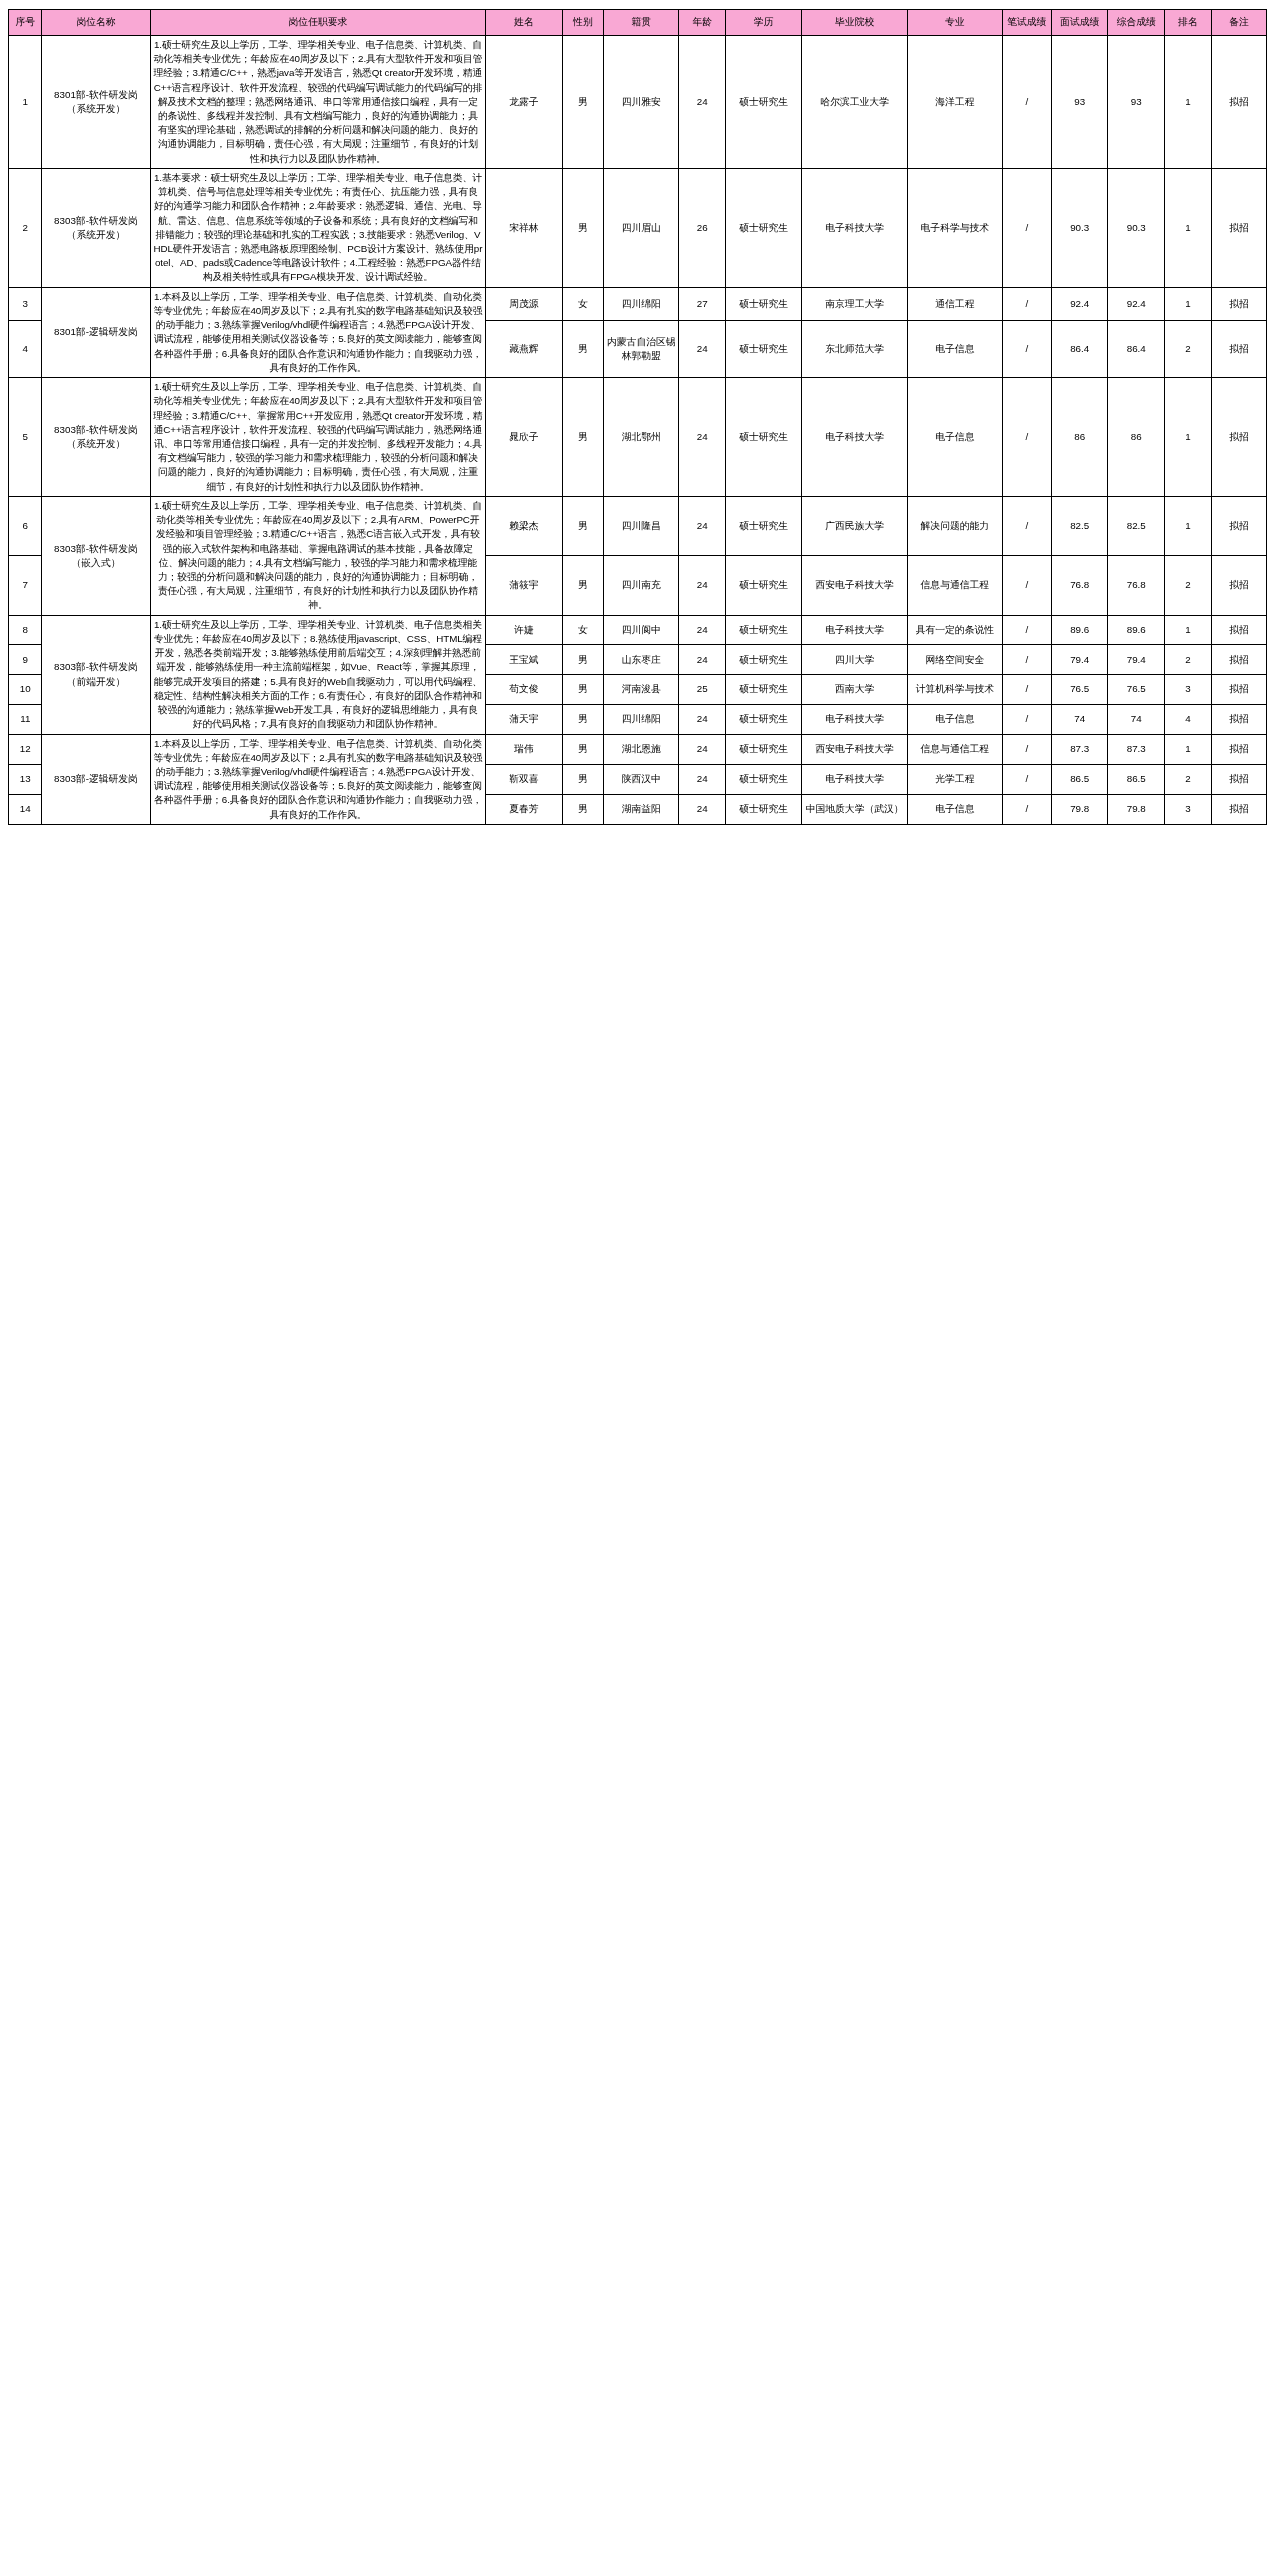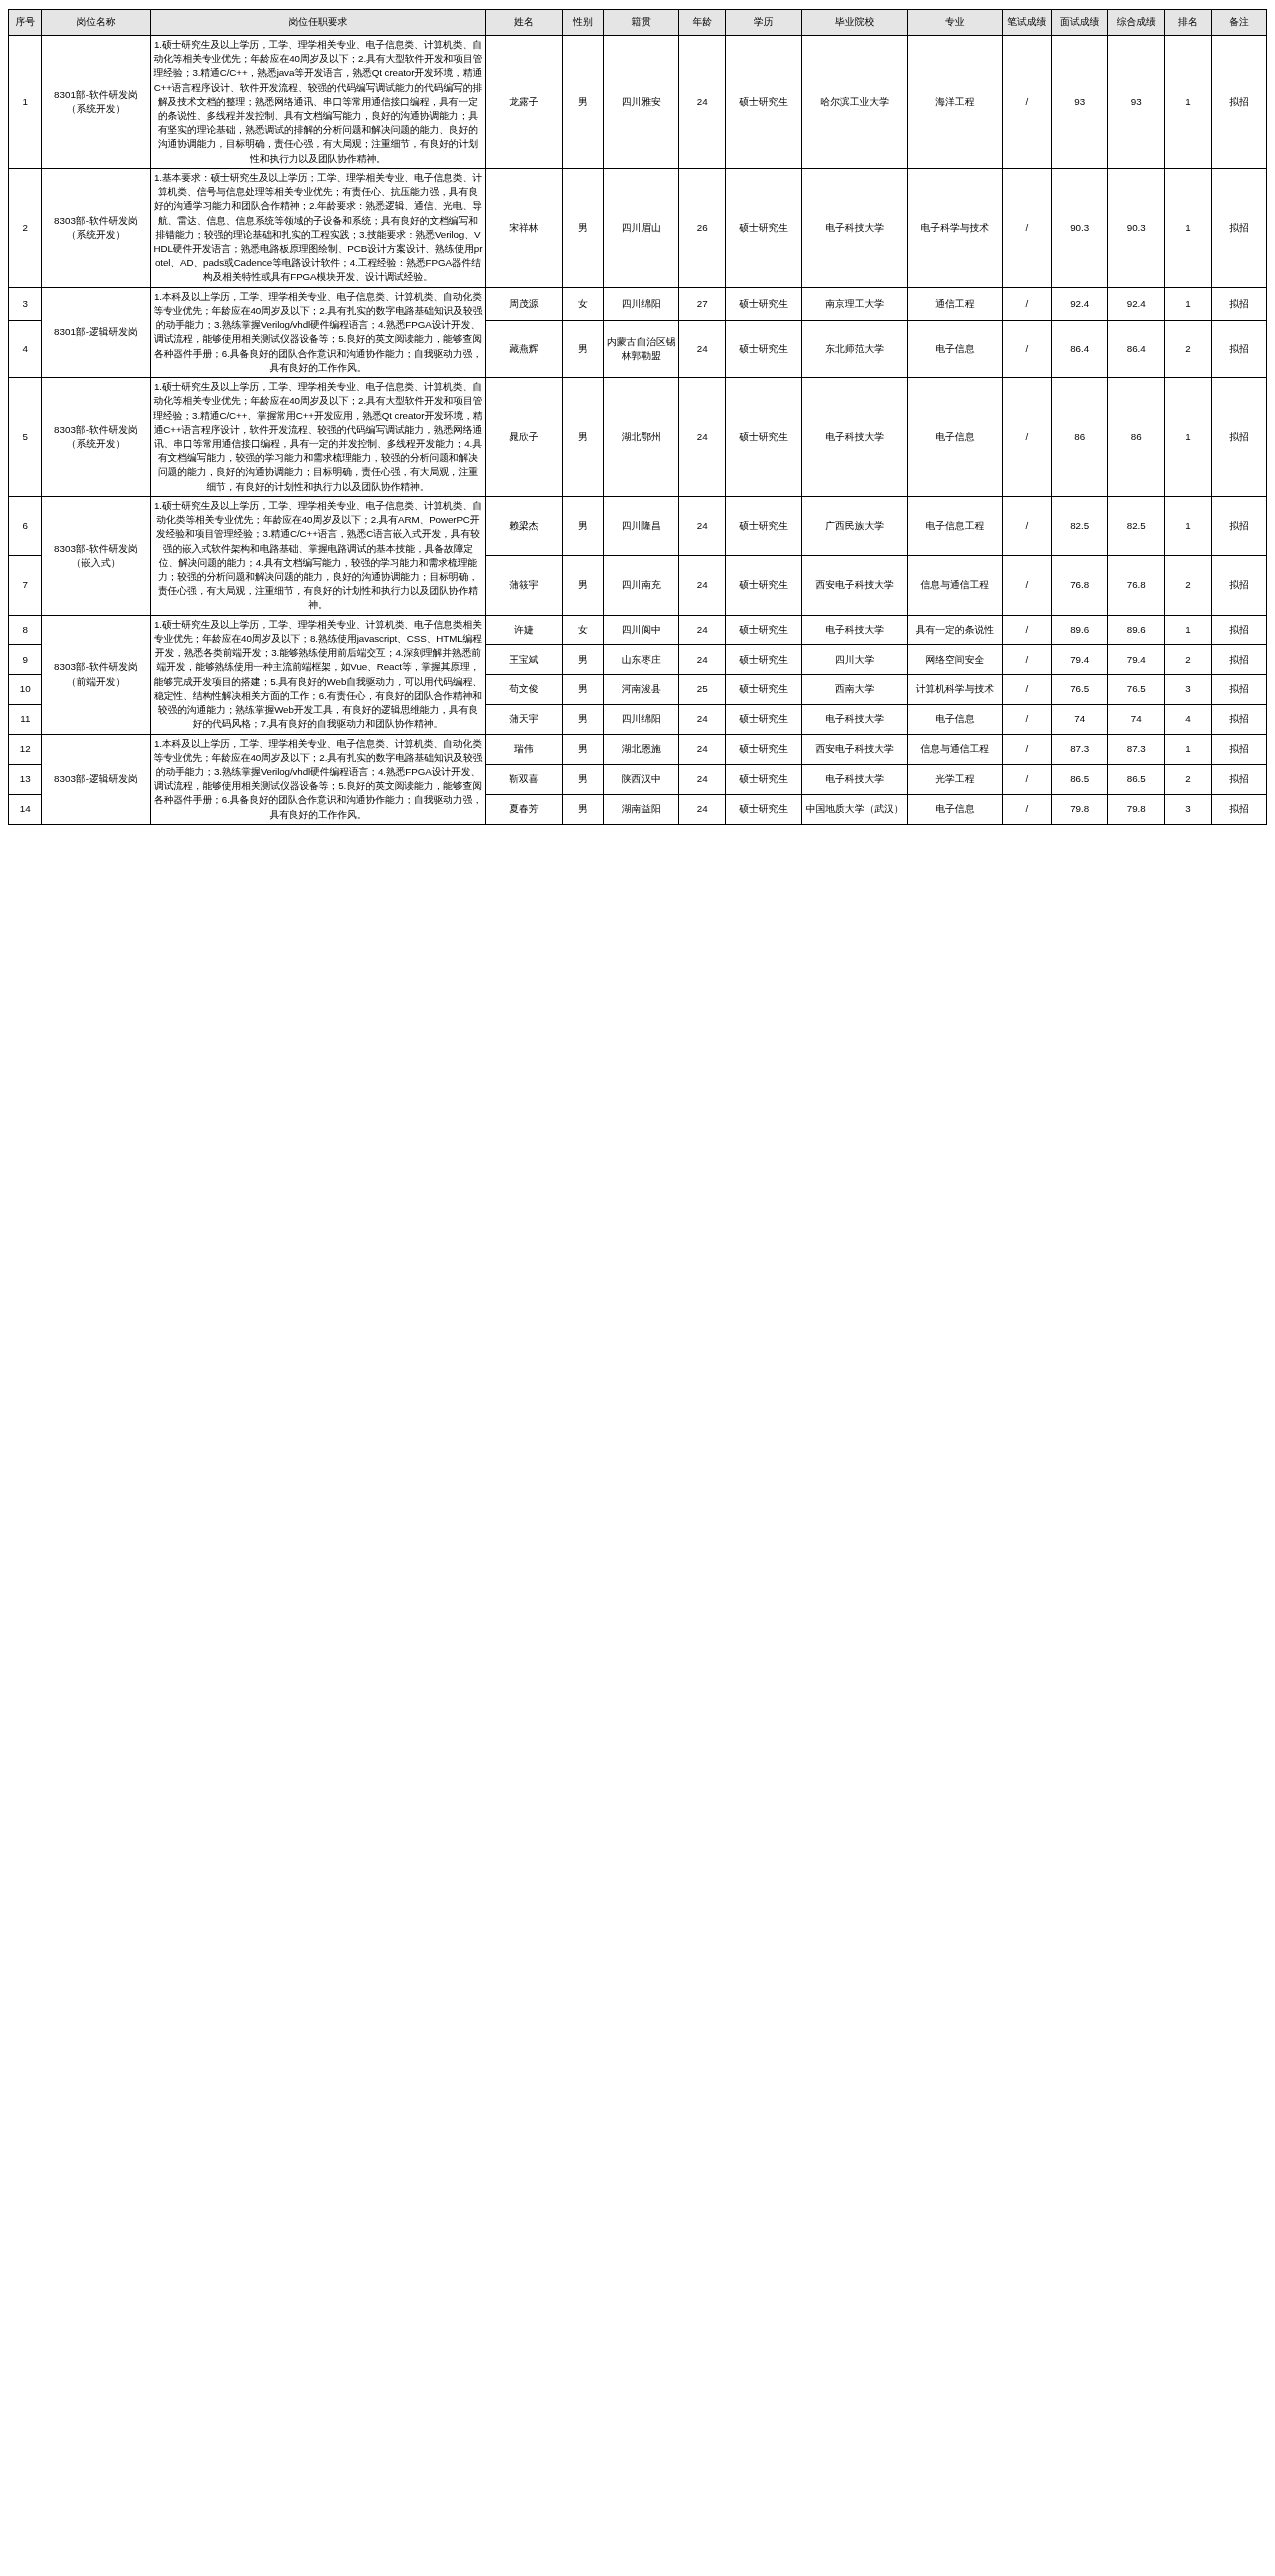--- a/index.html
+++ b/index.html
@@ -29,21 +29,21 @@
     padding: 2.1px 2.6px;
     font-size: 9.8px;
     line-height: 1.45;
     text-align: center;
     word-break: break-all;
   }
   table.sheet thead th {
     font-size: 9.8px;
     font-weight: normal;
     padding: 5.2px 1.5px;
-    background: #e5e5e5;
+    background: #f9a8d4;
   }
   td.req {
     text-align: left;
     font-size: 9.5px;
     line-height: 1.5;
     padding: 4.1px 4.6px;
     letter-spacing: -0.1px;
   }
   td.postname {
     font-size: 9.8px;
@@ -198,21 +198,21 @@
         <tr>
           <td class="narrow">6</td>
           <td class="postname" rowspan="2">8303部-软件研发岗（嵌入式）</td>
           <td class="req" rowspan="2">1.硕士研究生及以上学历，工学、理学相关专业、电子信息类、计算机类、自动化类等相关专业优先；年龄应在40周岁及以下；2.具有ARM、PowerPC开发经验和项目管理经验；3.精通C/C++语言，熟悉C语言嵌入式开发，具有较强的嵌入式软件架构和电路基础、掌握电路调试的基本技能，具备故障定位、解决问题的能力；4.具有文档编写能力，较强的学习能力和需求梳理能力；较强的分析问题和解决问题的能力，良好的沟通协调能力；目标明确，责任心强，有大局观，注重细节，有良好的计划性和执行力以及团队协作精神。</td>
           <td class="narrow">赖梁杰</td>
           <td class="narrow">男</td>
           <td class="narrow">四川隆昌</td>
           <td class="narrow">24</td>
           <td class="narrow">硕士研究生</td>
           <td class="narrow">广西民族大学</td>
-          <td class="narrow">电子信息工程</td>
+          <td class="narrow">解决问题的能力</td>
           <td class="narrow">/</td>
           <td class="narrow">82.5</td>
           <td class="narrow">82.5</td>
           <td class="narrow">1</td>
           <td class="narrow">拟招</td>
         </tr>
         <tr>
           <td class="narrow">7</td>
           <td class="narrow">蒲筱宇</td>
           <td class="narrow">男</td>

